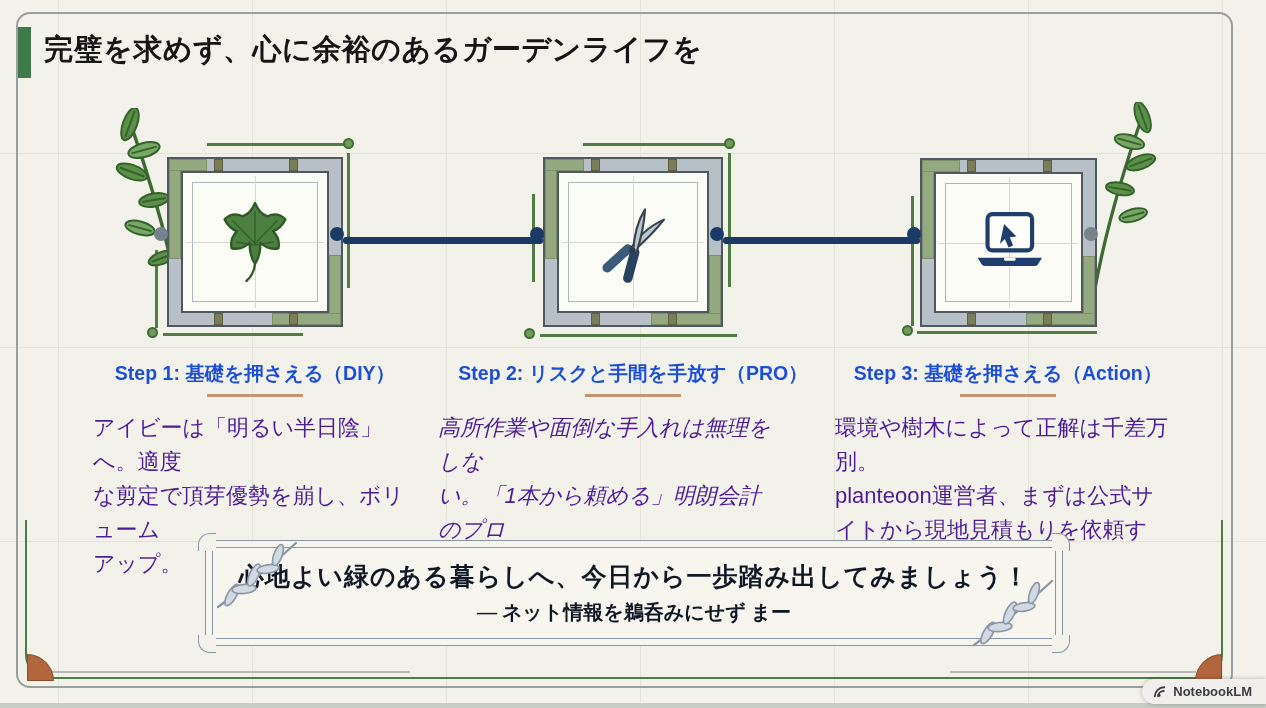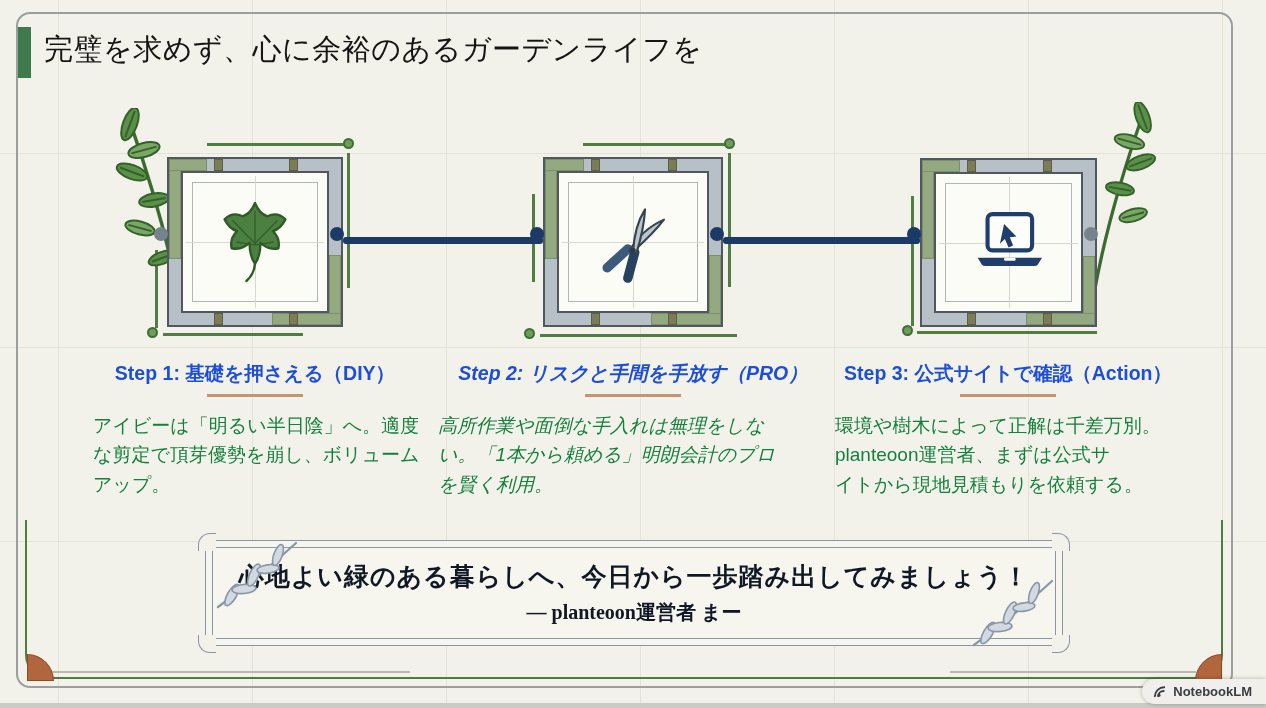--- a/index.html
+++ b/index.html
@@ -25,21 +25,21 @@
     border-radius:0 0 24px 24px;z-index:1;}
   .wedge{position:absolute;width:27px;height:27px;background:#b2663e;z-index:2;
     border:1px solid #8a4c2d;}
   .wedge.bl{left:27px;top:654px;border-radius:0 100% 0 0;}
   .wedge.br{left:1195px;top:654px;border-radius:100% 0 0 0;}
   .acc{position:absolute;height:2px;background:#b7b8b0;z-index:1;}
   .bottom-strip{position:absolute;left:0;right:0;bottom:0;height:5px;background:#c9cbc5;z-index:9;}
 
   
   .title-bar{position:absolute;left:18px;top:27px;width:13px;height:51px;background:#3f7a4b;z-index:3;}
-  .page-title{position:absolute;left:44px;top:30px;font-size:29px;font-weight:400;color:#151515;
+  .page-title{position:absolute;left:44px;top:30px;font-size:29px;font-weight:700;color:#151515;
     letter-spacing:.5px;z-index:3;}
 
   
   .conn{position:absolute;top:237px;height:7px;background:#1c3a66;border-radius:3px;z-index:3;}
   .ring{position:absolute;width:13px;height:13px;border-radius:50%;z-index:4;background:#f0f2f3;}
   .ring.navy{border:7px solid #1c3a66;}
   .ring.gray{border:7px solid #76838d;background:#d6dadd;}
 
   
   .card{position:absolute;background:#b6c0c6;border:2px solid #4e585e;z-index:2;}
@@ -58,21 +58,21 @@
   
   .gline{position:absolute;background:#4f7d44;z-index:1;}
   .gdot{position:absolute;width:11px;height:11px;border-radius:50%;background:#6f9c5d;
     border:2px solid #3f6d33;z-index:2;}
   .branch{position:absolute;z-index:1;}
 
   
   .step-h{position:absolute;top:360px;width:370px;text-align:center;font-size:19.5px;
     font-weight:700;color:#1d4ed8;z-index:3;}
   .step-u{position:absolute;top:394px;width:96px;height:3px;background:#c49476;z-index:3;}
-  .step-b{position:absolute;top:411px;font-size:19px;line-height:1.55;color:#15803d;
+  .step-b{position:absolute;top:411px;font-size:22px;line-height:1.55;color:#4c1d95;
     white-space:pre-line;z-index:3;}
 
   
   .quote-box{position:absolute;left:205px;top:540px;width:858px;height:106px;z-index:3;
     border:1.5px solid #8795a5;background:#f6f5ee;}
   .quote-inner{position:absolute;inset:6px;border:1.3px solid #8795a5;}
   .qtab{position:absolute;width:18px;height:18px;background:#f3f2ea;z-index:4;}
   .qtab.tl{left:-8px;top:-8px;border-left:1.5px solid #8795a5;border-top:1.5px solid #8795a5;border-top-left-radius:12px;}
   .qtab.tr{right:-8px;top:-8px;border-right:1.5px solid #8795a5;border-top:1.5px solid #8795a5;border-top-right-radius:12px;}
   .qtab.bl{left:-8px;bottom:-8px;border-left:1.5px solid #8795a5;border-bottom:1.5px solid #8795a5;border-bottom-left-radius:12px;}
@@ -253,22 +253,22 @@
   </div>
 
   <div class="ring gray" style="left:154px;top:227px;"></div>
   <div class="ring navy" style="left:330px;top:227px;"></div>
   <div class="ring navy" style="left:530px;top:227px;"></div>
   <div class="ring navy" style="left:710px;top:227px;"></div>
   <div class="ring navy" style="left:907px;top:227px;"></div>
   <div class="ring gray" style="left:1084px;top:227px;"></div>
 
   <div class="step-h" style="left:70px;">Step 1: 基礎を押さえる（DIY）</div>
-  <div class="step-h" style="left:448px;font-style:italic;">Step 2: リスクと手間を手放す（PRO）</div>
-  <div class="step-h" style="left:823px;">Step 3: 公式サイトで確認（Action）</div>
+  <div class="step-h" style="left:448px;">Step 2: リスクと手間を手放す（PRO）</div>
+  <div class="step-h" style="left:823px;">Step 3: 基礎を押さえる（Action）</div>
   <div class="step-u" style="left:207px;"></div>
   <div class="step-u" style="left:585px;"></div>
   <div class="step-u" style="left:960px;"></div>
   <div class="step-b" style="left:93px;width:332px;">アイビーは「明るい半日陰」へ。適度
 な剪定で頂芽優勢を崩し、ボリューム
 アップ。</div>
   <div class="step-b" style="left:438px;width:345px;font-style:italic;">高所作業や面倒な手入れは無理をしな
 い。「1本から頼める」明朗会計のプロ
 を賢く利用。</div>
   <div class="step-b" style="left:835px;width:354px;">環境や樹木によって正解は千差万別。
@@ -316,21 +316,21 @@
         <g transform="translate(58,32) rotate(-8)">
             <ellipse rx="11" ry="4.2"></ellipse>
           </g>
         <g transform="translate(68,18) rotate(-70)">
             <ellipse rx="11" ry="4.2"></ellipse>
           </g>
       </g>
     </svg>
     <div class="quote-text">
       <div class="q1">心地よい緑のある暮らしへ、今日から一歩踏み出してみましょう！</div>
-      <div class="q2">— planteoon運営者 まー</div>
+      <div class="q2">— ネット情報を鵜呑みにせず まー</div>
     </div>
   </div>
 
   <div class="badge">
     <svg width="15" height="15" viewBox="0 0 16 16">
       <path d="M3 13 A 10 10 0 0 1 13 3.5" stroke="#3a3d40" stroke-width="2" fill="none" stroke-linecap="round"></path>
       <path d="M6.5 13 A 6 6 0 0 1 12.5 7.5" stroke="#3a3d40" stroke-width="2" fill="none" stroke-linecap="round"></path>
       <circle cx="7.5" cy="12" r="1.6" fill="#3a3d40"></circle>
     </svg>
     <span class="badge-label">NotebookLM</span>

